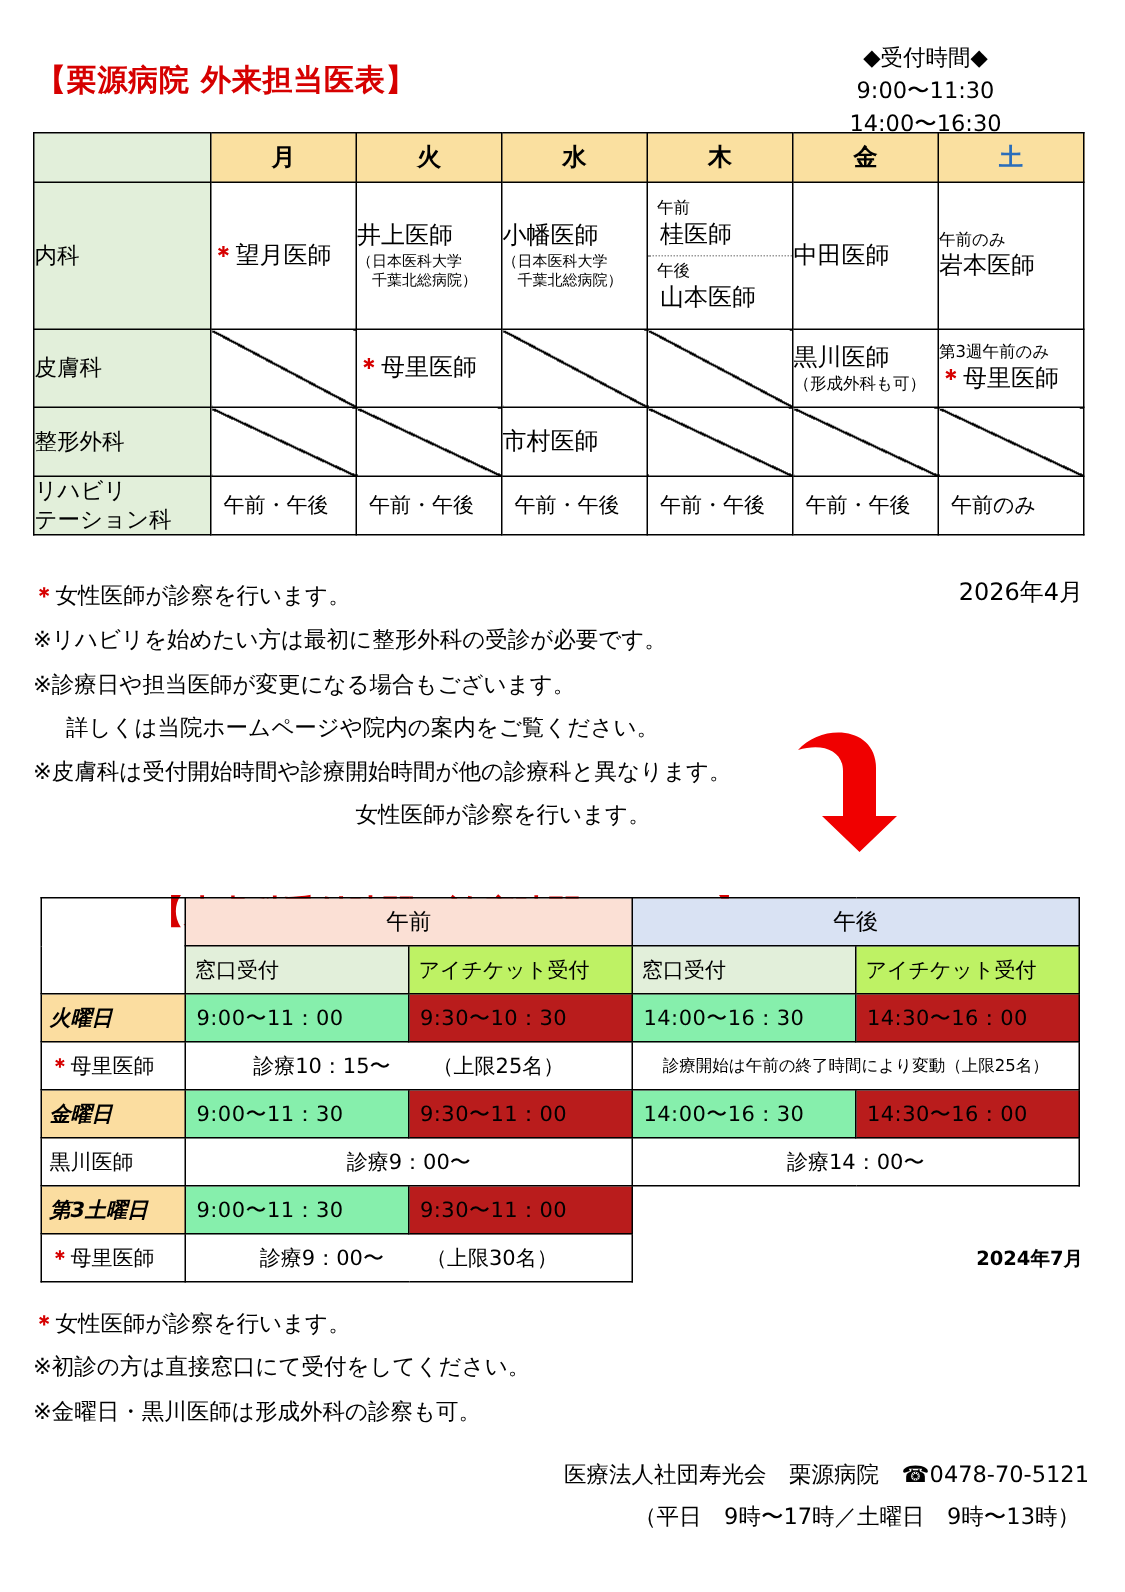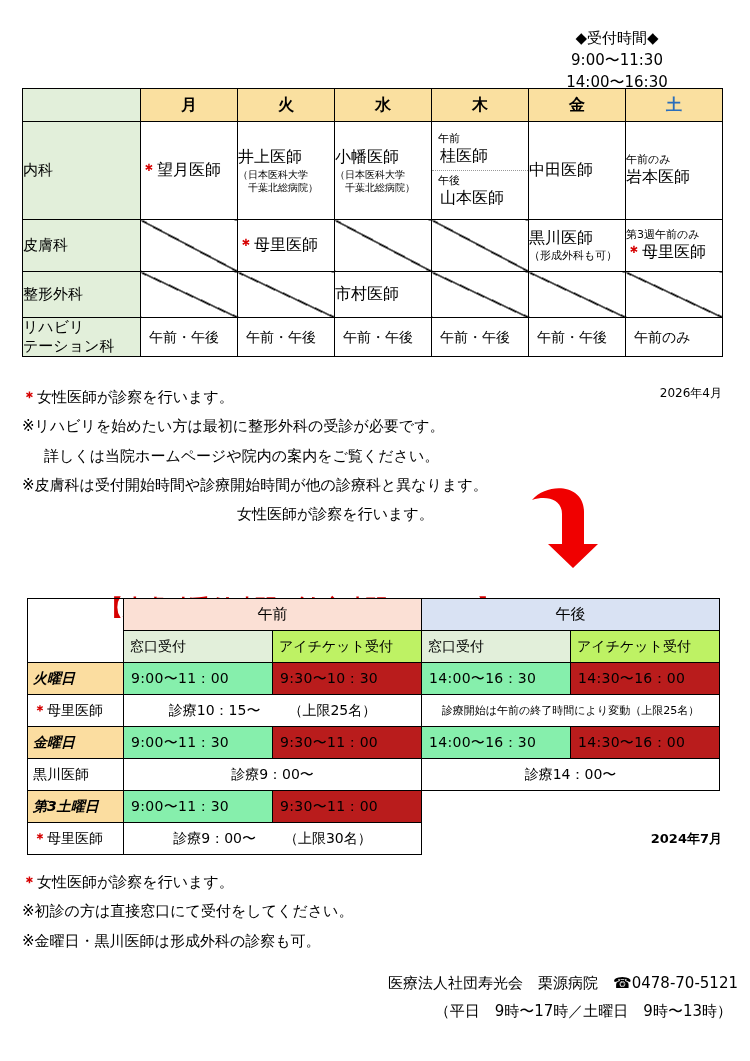--- a/index.html
+++ b/index.html
@@ -128,21 +128,21 @@
     font-size: 15px;
     line-height: 1.95;
   }
   .notes1 .n { white-space: nowrap; }
   .notes1 .indent { padding-left: 22px; }
   .notes1 .right-in { display: inline-block; padding-left: 215px; }
   .date-right-1 {
     position: absolute;
     right: 28px;
     top: 385px;
-    font-size: 12px;
+    font-size: 16px;
     margin-left: 40px;
   }
 
   
   .arrow {
     position: absolute;
     left: 528px;
     top: 486px;
     width: 110px;
     height: 82px;
@@ -245,34 +245,35 @@
     position: absolute;
     right: 28px;
     top: 830px;
     font-size: 13px;
     font-weight: bold;
   }
 
   
   .footer {
     position: absolute;
-    left: 16px;
+    left: 4px;
     top: 970px;
     width: 722px;
     text-align: right;
     font-size: 15px;
     line-height: 1.85;
   }
   .footer .l2 { padding-right: 6px; }
 </style>
 </head>
 <body>
 
 <div class="page">
 
+  <div class="doc-title">【栗源病院 外来担当医表】</div>
 
   <div class="hours-box">
     <div class="hrs-title">◆受付時間◆</div>
     <div>9:00〜11:30</div>
     <div>14:00〜16:30</div>
   </div>
 
   <table class="sched">
     <colgroup>
       <col class="c0">
@@ -369,20 +370,21 @@
         <td class="cell">午前・午後</td>
         <td class="cell">午前・午後</td>
         <td class="cell">午前のみ</td>
       </tr>
     </tbody>
   </table>
 
   <div class="notes1">
     <div class="n"><span class="ast">＊</span><span>女性医師が診察を行います。</span></div>
     <div class="n">※リハビリを始めたい方は最初に整形外科の受診が必要です。</div>
+    <div class="n">※診療日や担当医師が変更になる場合もございます。</div>
     <div class="n indent">詳しくは当院ホームページや院内の案内をご覧ください。</div>
     <div class="n">※皮膚科は受付開始時間や診療開始時間が他の診療科と異なります。</div>
     <div class="n"><span class="right-in">女性医師が診察を行います。</span></div>
   </div>
   <div class="date-right-1">2026年4月</div>
 
   <div class="arrow">
     <svg width="110" height="82" viewBox="0 0 110 82" xmlns="http://www.w3.org/2000/svg">
       <path d="M4 14 C 20 -4, 56 -2, 56 26 L 56 58 L 70 58 L 45 82 L 20 58 L 34 58 L 34 28 C 34 14, 20 9, 4 14 Z" fill="#f00000"></path>
     </svg>

